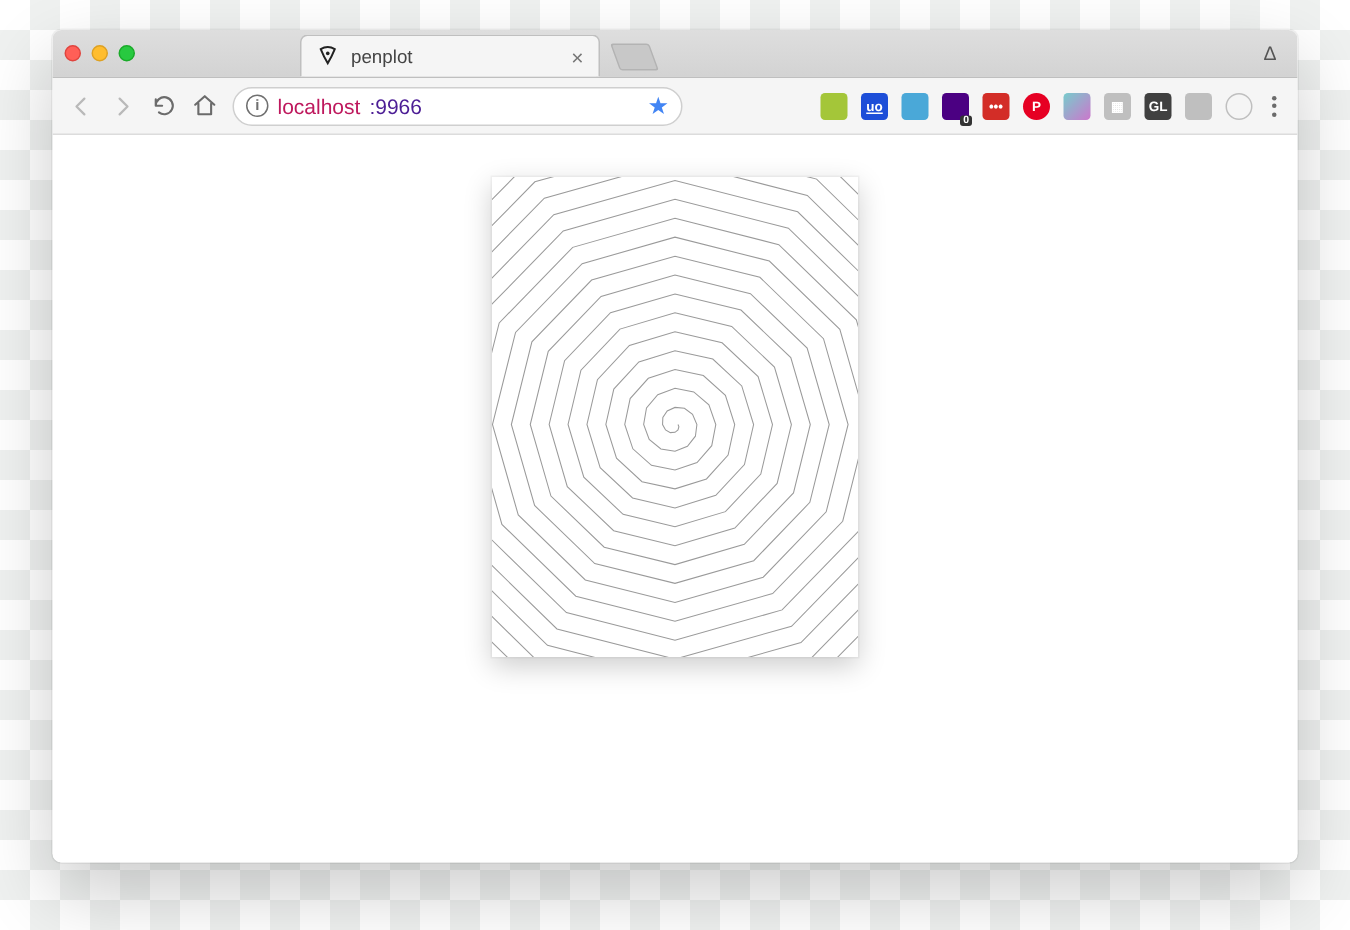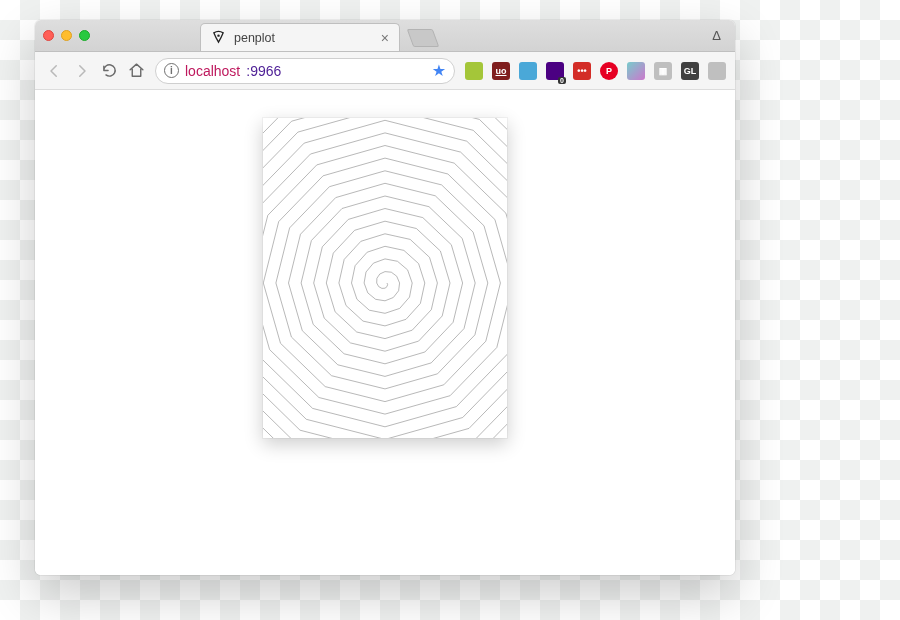--- a/index.html
+++ b/index.html
@@ -16,21 +16,21 @@
     background-image:
       linear-gradient(45deg, #eff1f0 25%, transparent 25%, transparent 75%, #eff1f0 75%),
       linear-gradient(45deg, #eff1f0 25%, transparent 25%, transparent 75%, #eff1f0 75%);
     background-size: 40px 40px;
     background-position: 0 0, 20px 20px;
     background-color: #ffffff;
   }
   .window {
     position: absolute;
     left: 35px; top: 20px;
-    width: 700px; height: 555px;
+    width: 830px; height: 555px;
     background: #fff;
     border-radius: 6px;
     box-shadow: 0 20px 50px rgba(0,0,0,.20), 0 0 0 1px rgba(0,0,0,.05);
     overflow: hidden;
     display: flex; flex-direction: column;
   }
   
   .tabstrip {
     height: 32px;
     background: linear-gradient(#dedede,#d3d3d3);
@@ -92,21 +92,21 @@
     gap:6px;
     font-size:14px;
   }
   .omnibox .info { width:15px; height:15px; border:1.3px solid #707070; border-radius:50%; display:flex;align-items:center;justify-content:center; font-size:10px; color:#707070; font-weight:600;}
   .omnibox .host { color:#be185d; }
   .omnibox .port { color:#4c1d95; }
   .omnibox .star { margin-left:auto; color:#4285f4; font-size:16px; }
   .ext-row { display:flex; align-items:center; gap:9px; margin-left:auto; }
   .ext { width:18px; height:18px; border-radius:3px; display:flex; align-items:center; justify-content:center; font-size:9px; font-weight:700; color:#fff; position:relative; }
   .ext.android { background:#a4c639; }
-  .ext.ublock  { background:#7f1d1d;text-decoration:underline; }
+  .ext.ublock  { background:#1d4ed8;text-decoration:underline; }
   .ext.ghost   { background:#4aa8d8; }
   .ext.zero    { background:#4b0082; }
   .ext.zero::after{content:"0"; position:absolute; bottom:-4px; right:-2px; background:#333;color:#fff;font-size:7px;padding:0 2px;border-radius:2px;}
   .ext.lastpass{ background:#d32d27; }
   .ext.pin     { background:#e60023; border-radius:50%; }
   .ext.eyedrop { background:linear-gradient(135deg,#7cc,#c7c); }
   .ext.grid    { background:#bfbfbf; }
   .ext.gl      { background:#404040; }
   .ext.note    { background:#bfbfbf; }
   .ext.circle  { background:transparent; border:1.5px solid #bfbfbf; border-radius:50%; }

